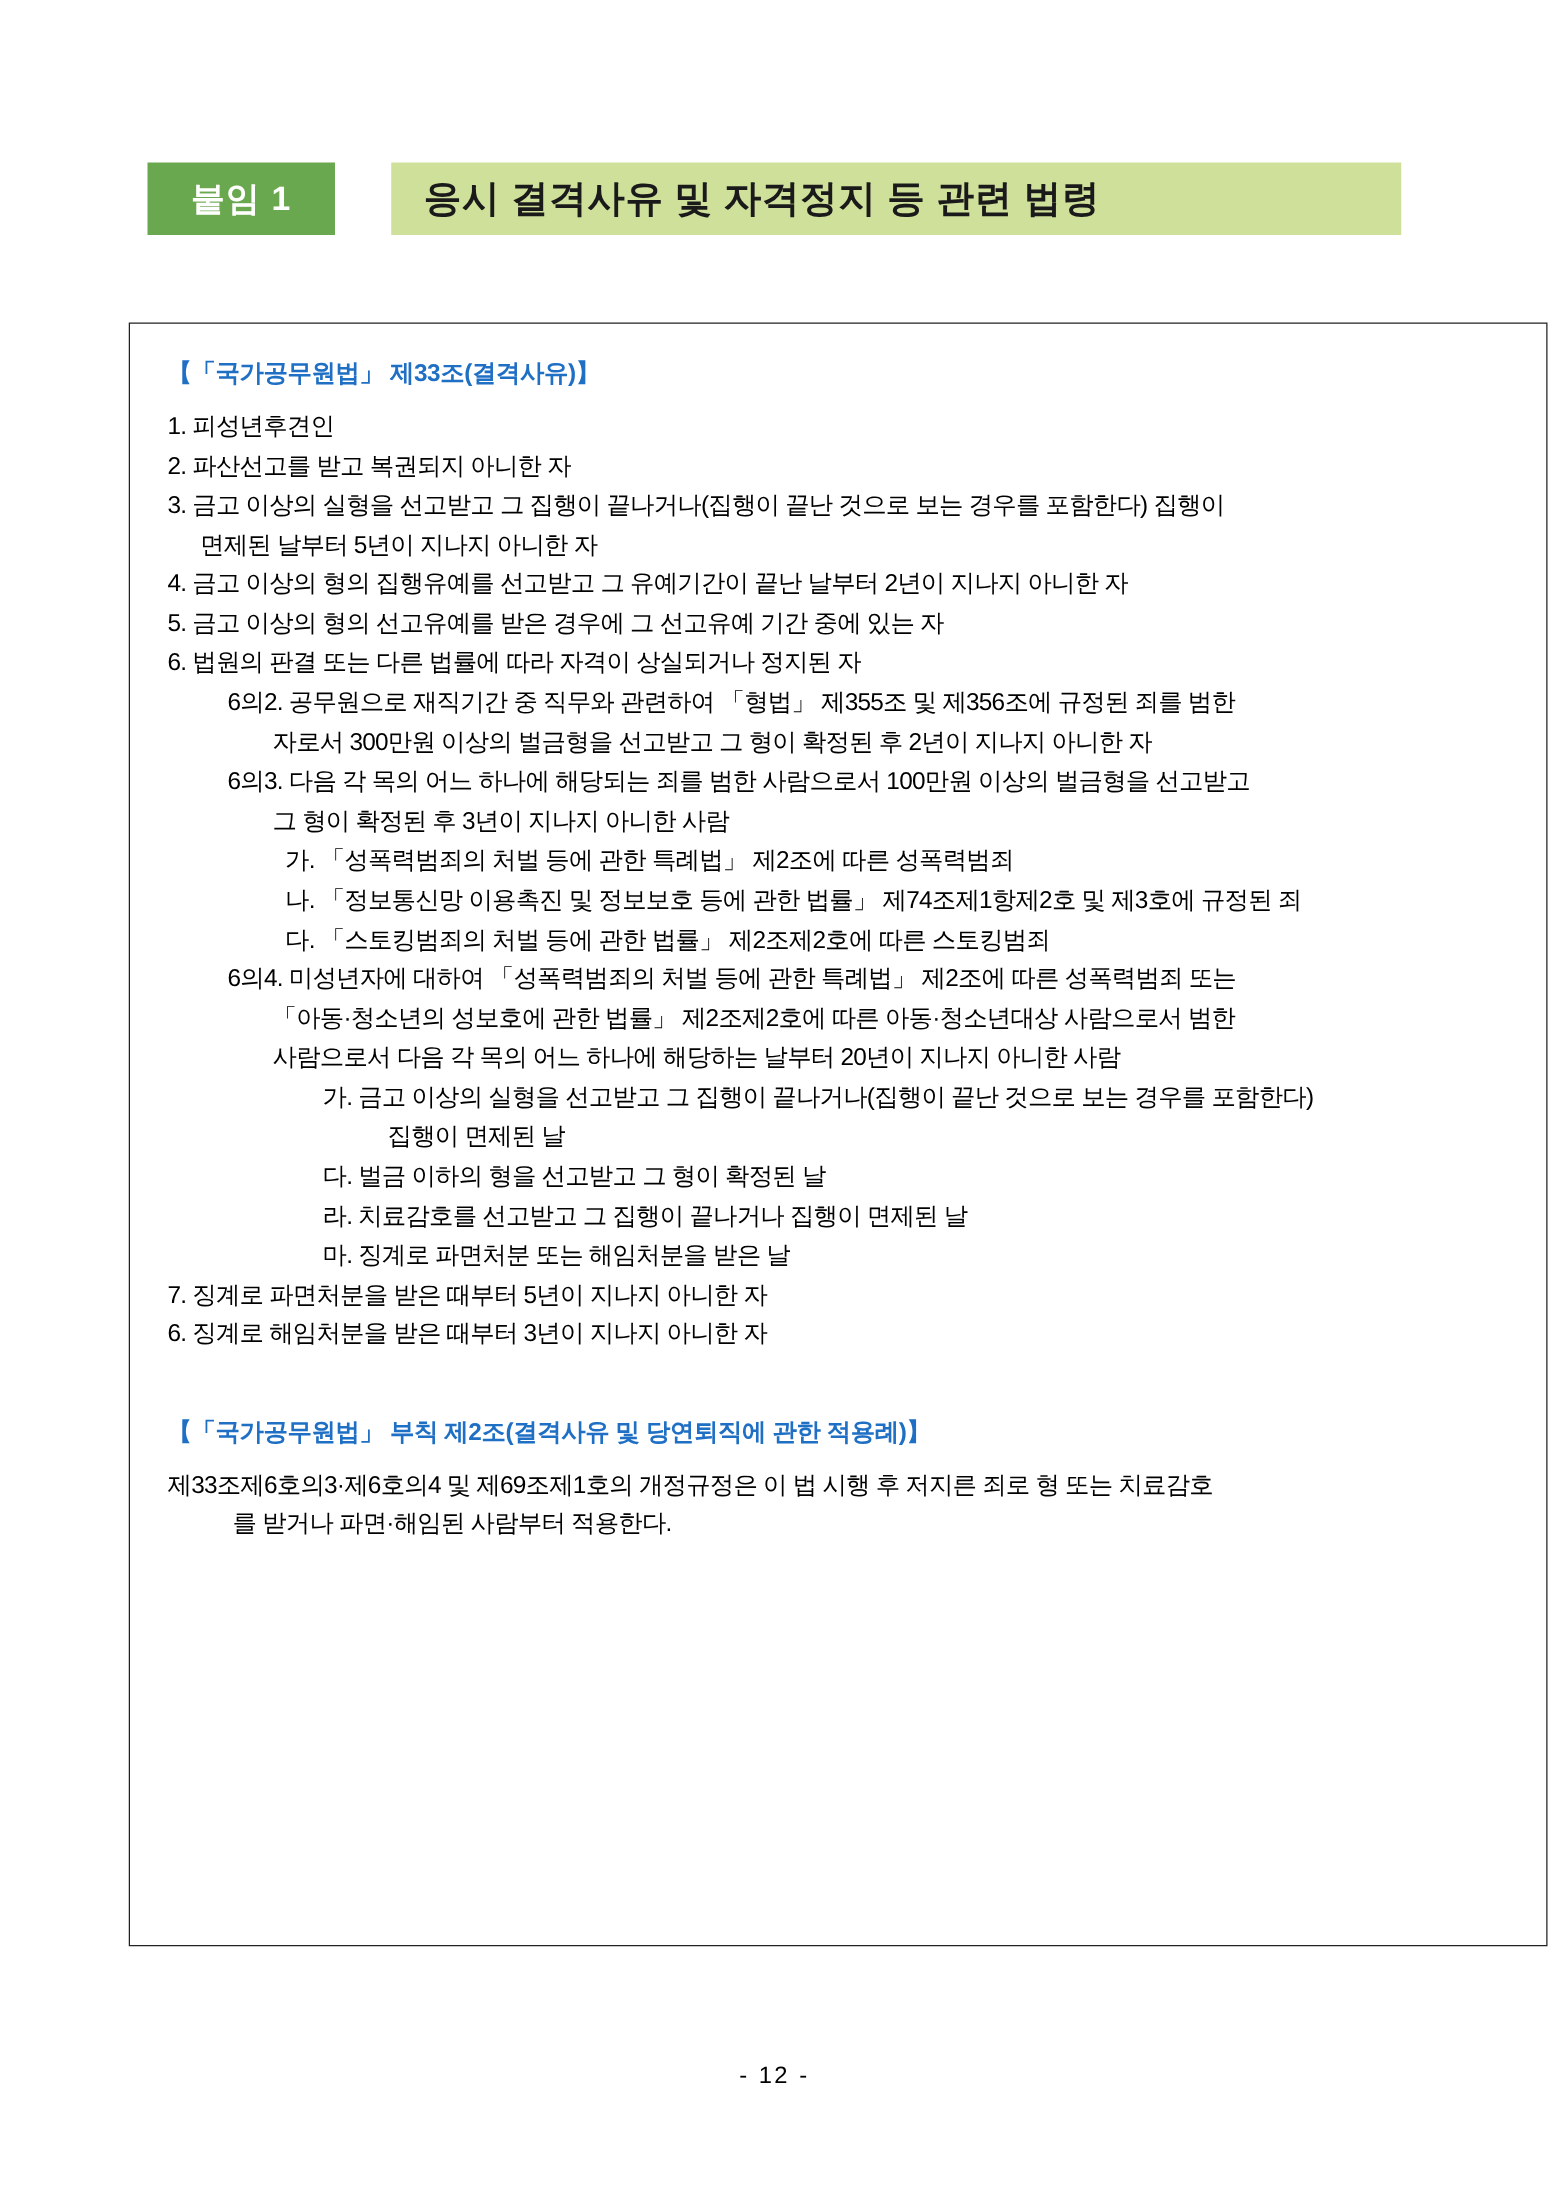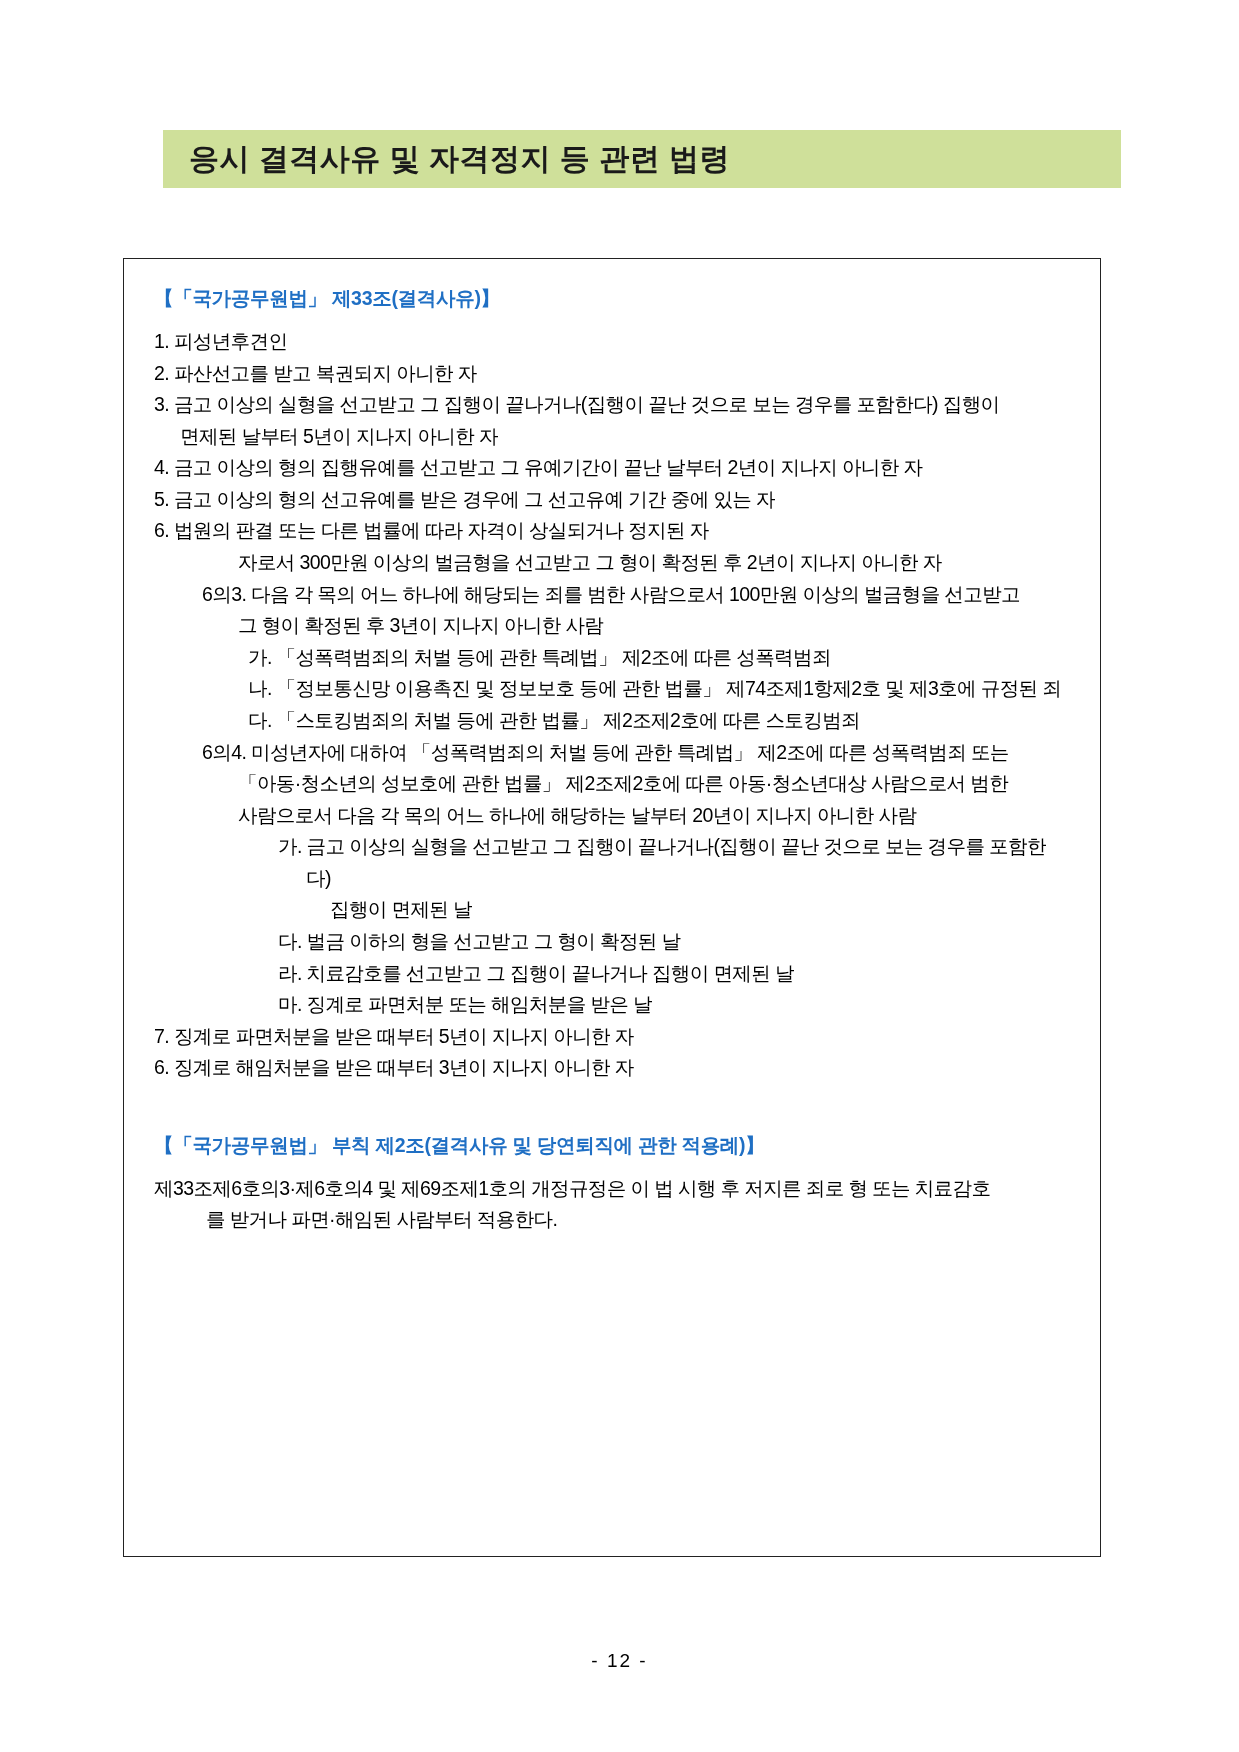--- a/index.html
+++ b/index.html
@@ -53,23 +53,23 @@
     align-items: center;
     padding-left: 26px;
     box-sizing: border-box;
     letter-spacing: 0.5px;
     margin-left: 45px;
   }
 
   
   .content-box {
     position: absolute;
-    left: 123px;
+    left: 103px;
     top: 258px;
-    width: 978px;
+    width: 1135px;
     height: 1299px;
     border: 1.5px solid #222222;
     box-sizing: border-box;
     padding: 26px 30px 20px 30px;
   }
 
   .section-title {
     color: #1f6fc4;
     font-weight: bold;
     font-size: 19.5px;
@@ -109,35 +109,37 @@
     color: #000000;
     letter-spacing: 2px;
   }
 </style>
 </head>
 <body>
 
 <div class="page">
 
   <div class="header">
+    <div class="header-badge">붙임 1</div>
     <div class="header-title">응시 결격사유 및 자격정지 등 관련 법령</div>
   </div>
 
   <div class="content-box">
 
     <p class="section-title">【「국가공무원법」 제33조(결격사유)】</p>
 
     <p class="line lvl0h">1. 피성년후견인</p>
     <p class="line lvl0h">2. 파산선고를 받고 복권되지 아니한 자</p>
     <p class="line lvl0h">3. 금고 이상의 실형을 선고받고 그 집행이 끝나거나(집행이 끝난 것으로 보는 경우를 포함한다) 집행이</p>
     <p class="line lvl1">면제된 날부터 5년이 지나지 아니한 자</p>
     <p class="line lvl0h">4. 금고 이상의 형의 집행유예를 선고받고 그 유예기간이 끝난 날부터 2년이 지나지 아니한 자</p>
     <p class="line lvl0h">5. 금고 이상의 형의 선고유예를 받은 경우에 그 선고유예 기간 중에 있는 자</p>
     <p class="line lvl0h">6. 법원의 판결 또는 다른 법률에 따라 자격이 상실되거나 정지된 자</p>
 
+    <p class="line lvl2h">6의2. 공무원으로 재직기간 중 직무와 관련하여 「형법」 제355조 및 제356조에 규정된 죄를 범한</p>
     <p class="line lvl2">자로서 300만원 이상의 벌금형을 선고받고 그 형이 확정된 후 2년이 지나지 아니한 자</p>
     <p class="line lvl2h">6의3. 다음 각 목의 어느 하나에 해당되는 죄를 범한 사람으로서 100만원 이상의 벌금형을 선고받고</p>
     <p class="line lvl2">그 형이 확정된 후 3년이 지나지 아니한 사람</p>
 
     <p class="line lvl3h">가. 「성폭력범죄의 처벌 등에 관한 특례법」 제2조에 따른 성폭력범죄</p>
     <p class="line lvl3h">나. 「정보통신망 이용촉진 및 정보보호 등에 관한 법률」 제74조제1항제2호 및 제3호에 규정된 죄</p>
     <p class="line lvl3h">다. 「스토킹범죄의 처벌 등에 관한 법률」 제2조제2호에 따른 스토킹범죄</p>
 
     <p class="line lvl2h">6의4. 미성년자에 대하여 「성폭력범죄의 처벌 등에 관한 특례법」 제2조에 따른 성폭력범죄 또는</p>
     <p class="line lvl2">「아동·청소년의 성보호에 관한 법률」 제2조제2호에 따른 아동·청소년대상 사람으로서 범한</p>

